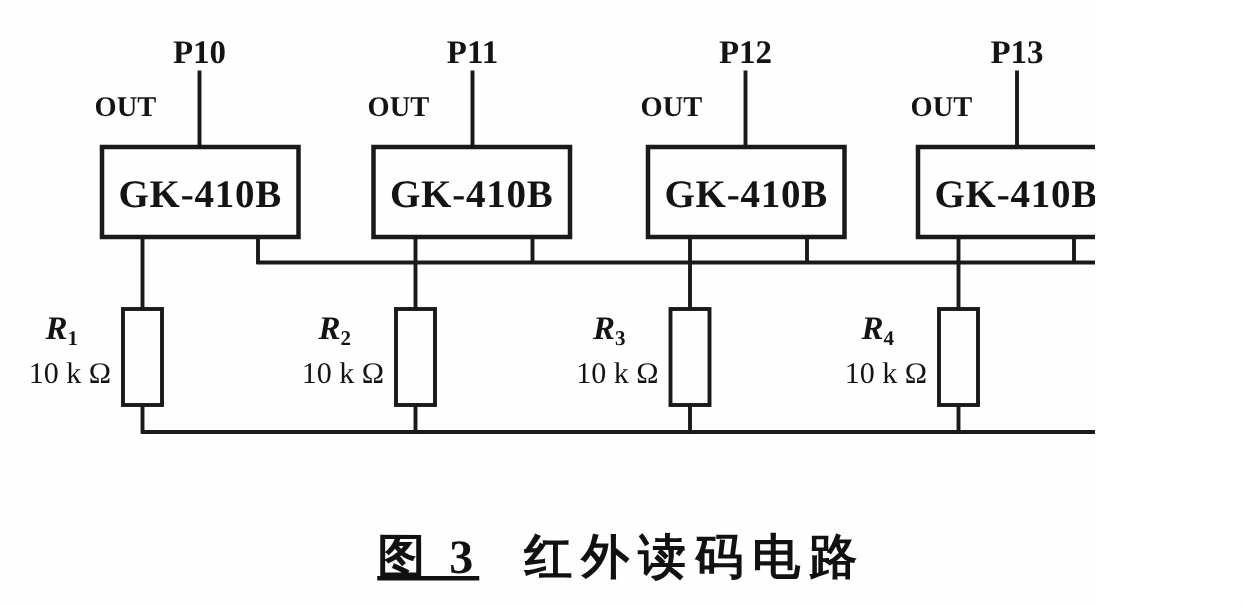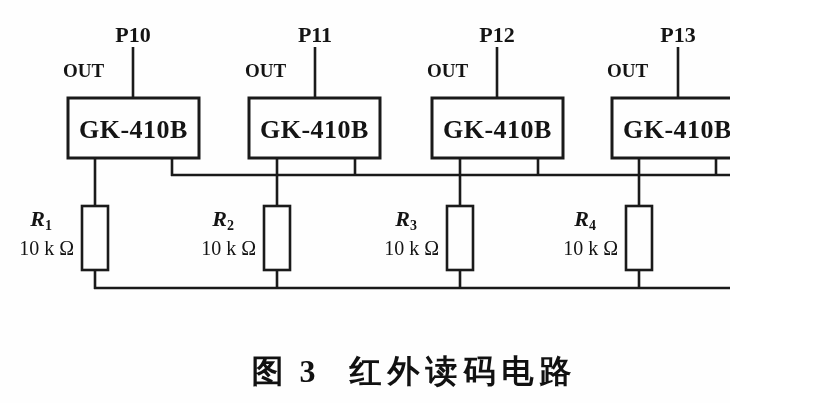--- a/index.html
+++ b/index.html
@@ -20,21 +20,21 @@
   .chiplbl{font-size:26px;font-weight:600;letter-spacing:.5px;}
   .rlbl{font-size:22px;font-style:italic;font-weight:600;}
   .rsub{font-size:14px;font-style:normal;font-weight:600;}
   .rval{font-size:20px;}
   .caption{
     position:absolute;left:0;top:351px;width:829px;
     text-align:center;color:#111;
     font-weight:bold;font-size:32px;line-height:40px;
     font-family:"Liberation Serif","DejaVu Serif",serif;
   }
-  .caption .cap-label{margin-right:30px;letter-spacing:4px;}
+  .caption .cap-label{margin-right:30px;letter-spacing:4px;text-decoration:underline;}
   .caption .cap-title{letter-spacing:6px;}
 </style>
 </head>
 <body>
 
 <div class="stage">
   <svg width="829" height="403" viewBox="0 0 829 403">
 
     <line class="wire" x1="171" y1="175" x2="795" y2="175"></line>
     <polyline class="wire" points="94,288 791,288 791,305"></polyline>

